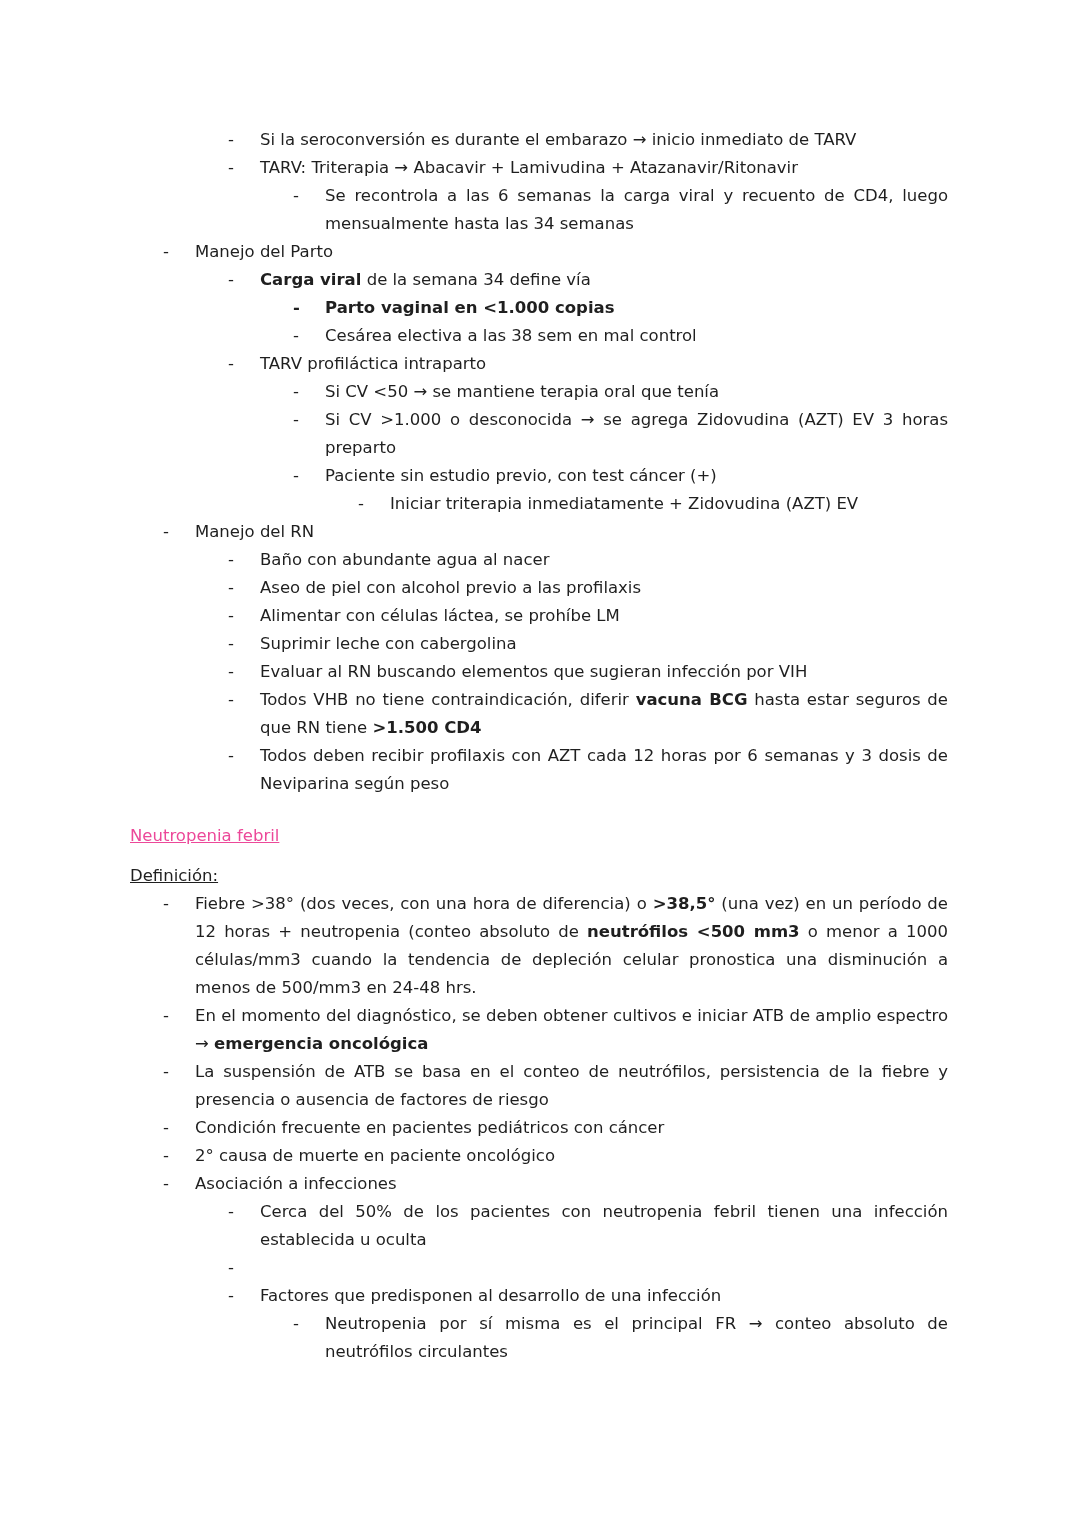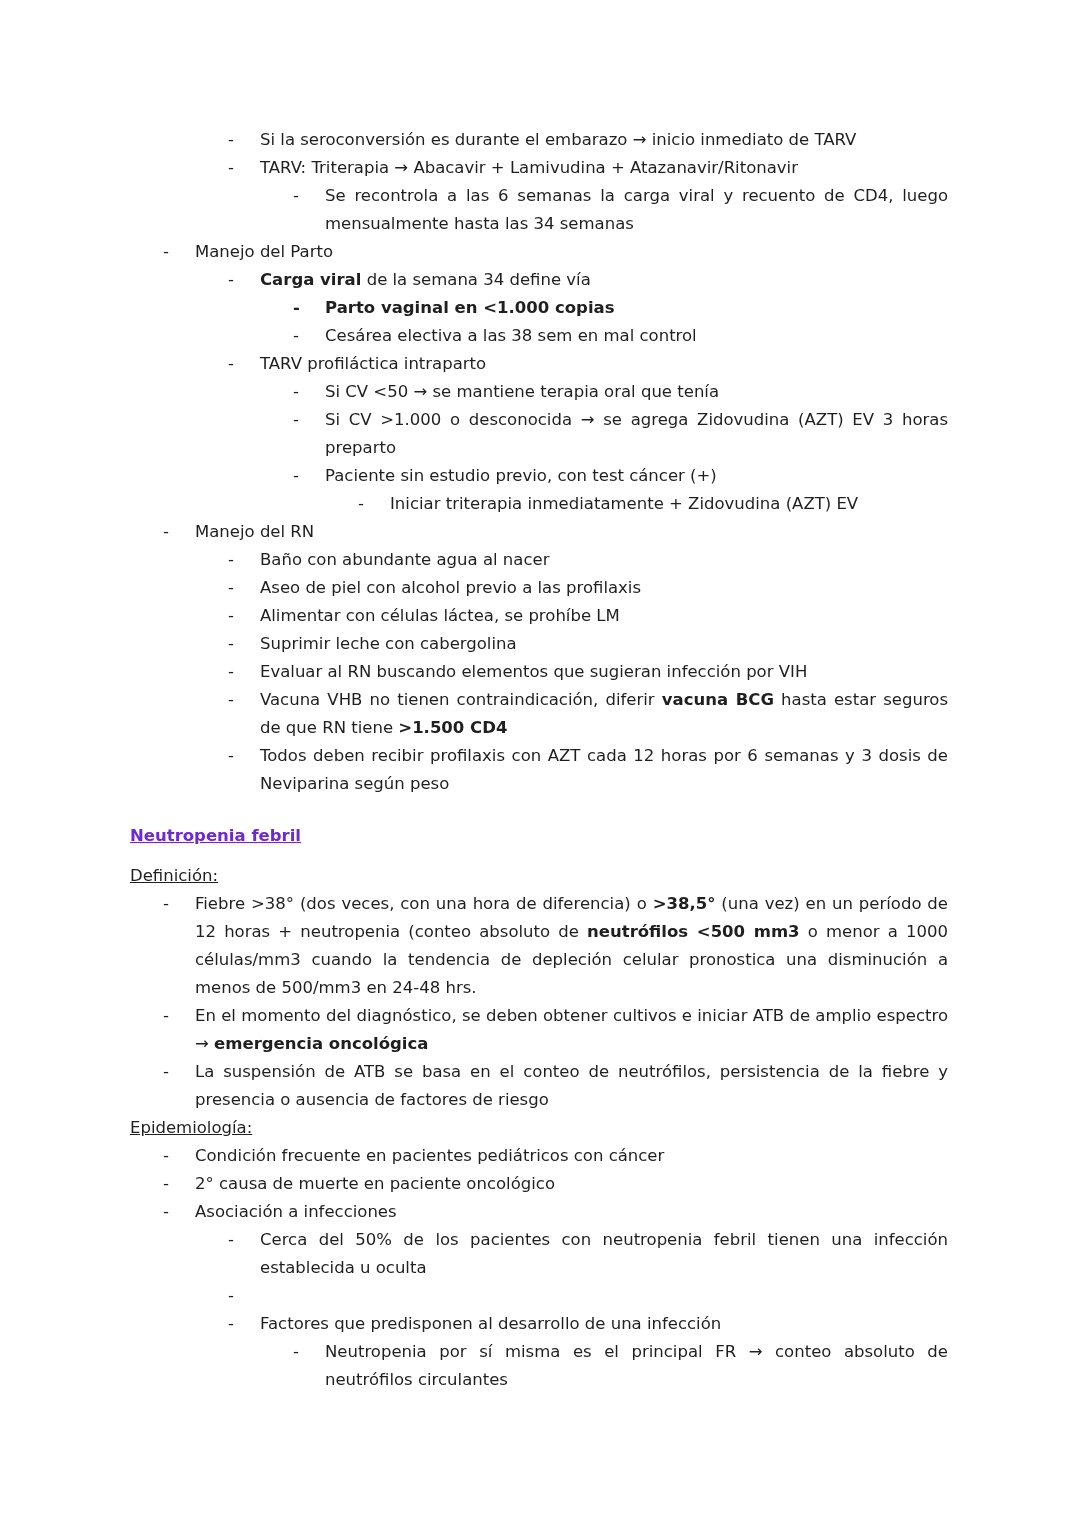--- a/index.html
+++ b/index.html
@@ -33,22 +33,22 @@
   .bullet .btext {
     flex: 1;
     text-align: justify;
   }
   .l1 { padding-left: 33px;  }
   .l2 { padding-left: 98px;  }
   .l3 { padding-left: 163px; }
   .l4 { padding-left: 228px; }
   .bold { font-weight: bold; }
   .heading-red {
-    color: #6d28d9;
-    font-weight: bold;
+    color: #ec4899;
+    font-weight: normal;
     text-decoration: underline;
     line-height: 28px;
   }
   .sub-heading {
     text-decoration: underline;
     line-height: 28px;
   }
 </style>
 </head>
 <body>
@@ -122,41 +122,40 @@
       <div class="bullet l2">
         <span class="marker">-</span>
         <div class="btext"><span>Suprimir leche con cabergolina</span></div>
       </div>
       <div class="bullet l2">
         <span class="marker">-</span>
         <div class="btext"><span>Evaluar al RN buscando elementos que sugieran infección por VIH</span></div>
       </div>
       <div class="bullet l2">
         <span class="marker">-</span>
-        <div class="btext"><span>Vacuna VHB no tienen contraindicación, diferir </span><span class="bold">vacuna BCG</span><span> hasta estar seguros de que RN tiene </span><span class="bold">&gt;1.500 CD4</span></div>
+        <div class="btext"><span>Todos VHB no tiene contraindicación, diferir </span><span class="bold">vacuna BCG</span><span> hasta estar seguros de que RN tiene </span><span class="bold">&gt;1.500 CD4</span></div>
       </div>
       <div class="bullet l2">
         <span class="marker">-</span>
         <div class="btext"><span>Todos deben recibir profilaxis con AZT cada 12 horas por 6 semanas y 3 dosis de Neviparina según peso</span></div>
       </div>
       <div class="heading-red" style="margin-top: 24px;">Neutropenia febril</div>
       <div class="sub-heading" style="margin-top: 12px;">Definición:</div>
       <div class="bullet l1">
         <span class="marker">-</span>
         <div class="btext"><span>Fiebre &gt;38° (dos veces, con una hora de diferencia) o </span><span class="bold">&gt;38,5°</span><span> (una vez) en un período de 12 horas + neutropenia (conteo absoluto de </span><span class="bold">neutrófilos &lt;500 mm3</span><span> o menor a 1000 células/mm3 cuando la tendencia de depleción celular pronostica una disminución a menos de 500/mm3 en 24-48 hrs.</span></div>
       </div>
       <div class="bullet l1">
         <span class="marker">-</span>
         <div class="btext"><span>En el momento del diagnóstico, se deben obtener cultivos e iniciar ATB de amplio espectro → </span><span class="bold">emergencia oncológica</span></div>
       </div>
       <div class="bullet l1">
         <span class="marker">-</span>
         <div class="btext"><span>La suspensión de ATB se basa en el conteo de neutrófilos, persistencia de la fiebre y presencia o ausencia de factores de riesgo</span></div>
       </div>
-      <div class="sub-heading">Epidemiología:</div>
       <div class="bullet l1">
         <span class="marker">-</span>
         <div class="btext"><span>Condición frecuente en pacientes pediátricos con cáncer</span></div>
       </div>
       <div class="bullet l1">
         <span class="marker">-</span>
         <div class="btext"><span>2° causa de muerte en paciente oncológico</span></div>
       </div>
       <div class="bullet l1">
         <span class="marker">-</span>

